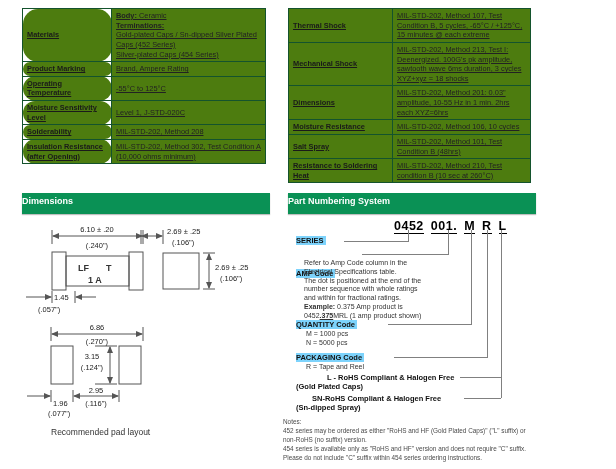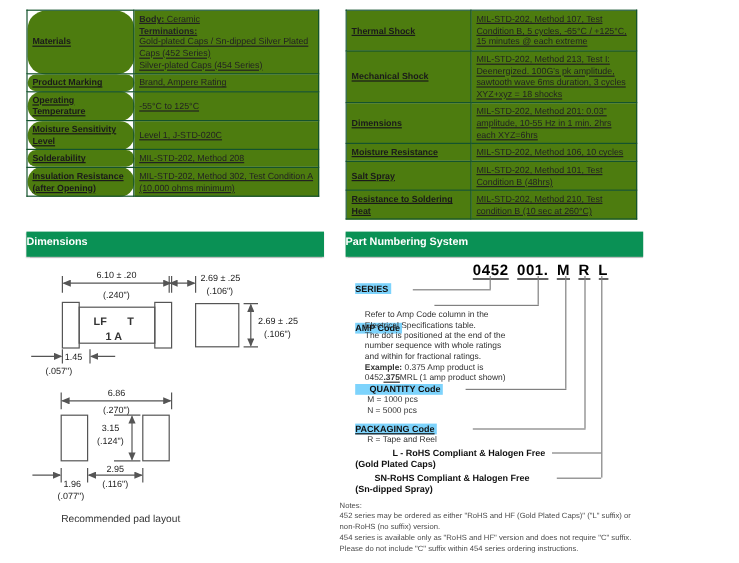--- a/index.html
+++ b/index.html
@@ -203,26 +203,26 @@
   <div class="pn-label" style="left:8px;top:33px;margin-top:20px;">AMP Code</div>
   <div class="pn-text" style="left:16px;top:43px;">
     <div>Refer to Amp Code column in the</div>
     <div>Electrical Specifications table.</div>
     <div>The dot is positioned at the end of the</div>
     <div>number sequence with whole ratings</div>
     <div>and within for fractional ratings.</div>
     <div><b>Example:</b><span> 0.375 Amp product is</span></div>
     <div><span>0452</span><span class="u">.375</span><span>MRL (1 amp product shown)</span></div>
   </div>
-  <div class="pn-label" style="left:8px;top:104px;padding-left:12px;">QUANTITY Code</div>
+  <div class="pn-label" style="left:8px;top:104px;">QUANTITY Code</div>
   <div class="pn-text" style="left:18px;top:114px;">
     <div>M = 1000 pcs</div>
     <div>N = 5000 pcs</div>
   </div>
-  <div class="pn-label" style="left:8px;top:137px;text-decoration:underline;">PACKAGING Code</div>
+  <div class="pn-label" style="left:8px;top:137px;">PACKAGING Code</div>
   <div class="pn-text" style="left:18px;top:147px;">
     <div>R = Tape and Reel</div>
   </div>
   <div class="pn-sub" style="left:8px;top:157px;padding-left:31px;">L - RoHS Compliant &amp; Halogen Free</div>
   <div class="pn-sub" style="left:8px;top:166px;">(Gold Plated Caps)</div>
   <div class="pn-sub" style="left:24px;top:178px;">SN-RoHS Compliant &amp; Halogen Free</div>
   <div class="pn-sub" style="left:8px;top:187px;">(Sn-dipped Spray)</div>
 </div>
 
 <div id="notes">

